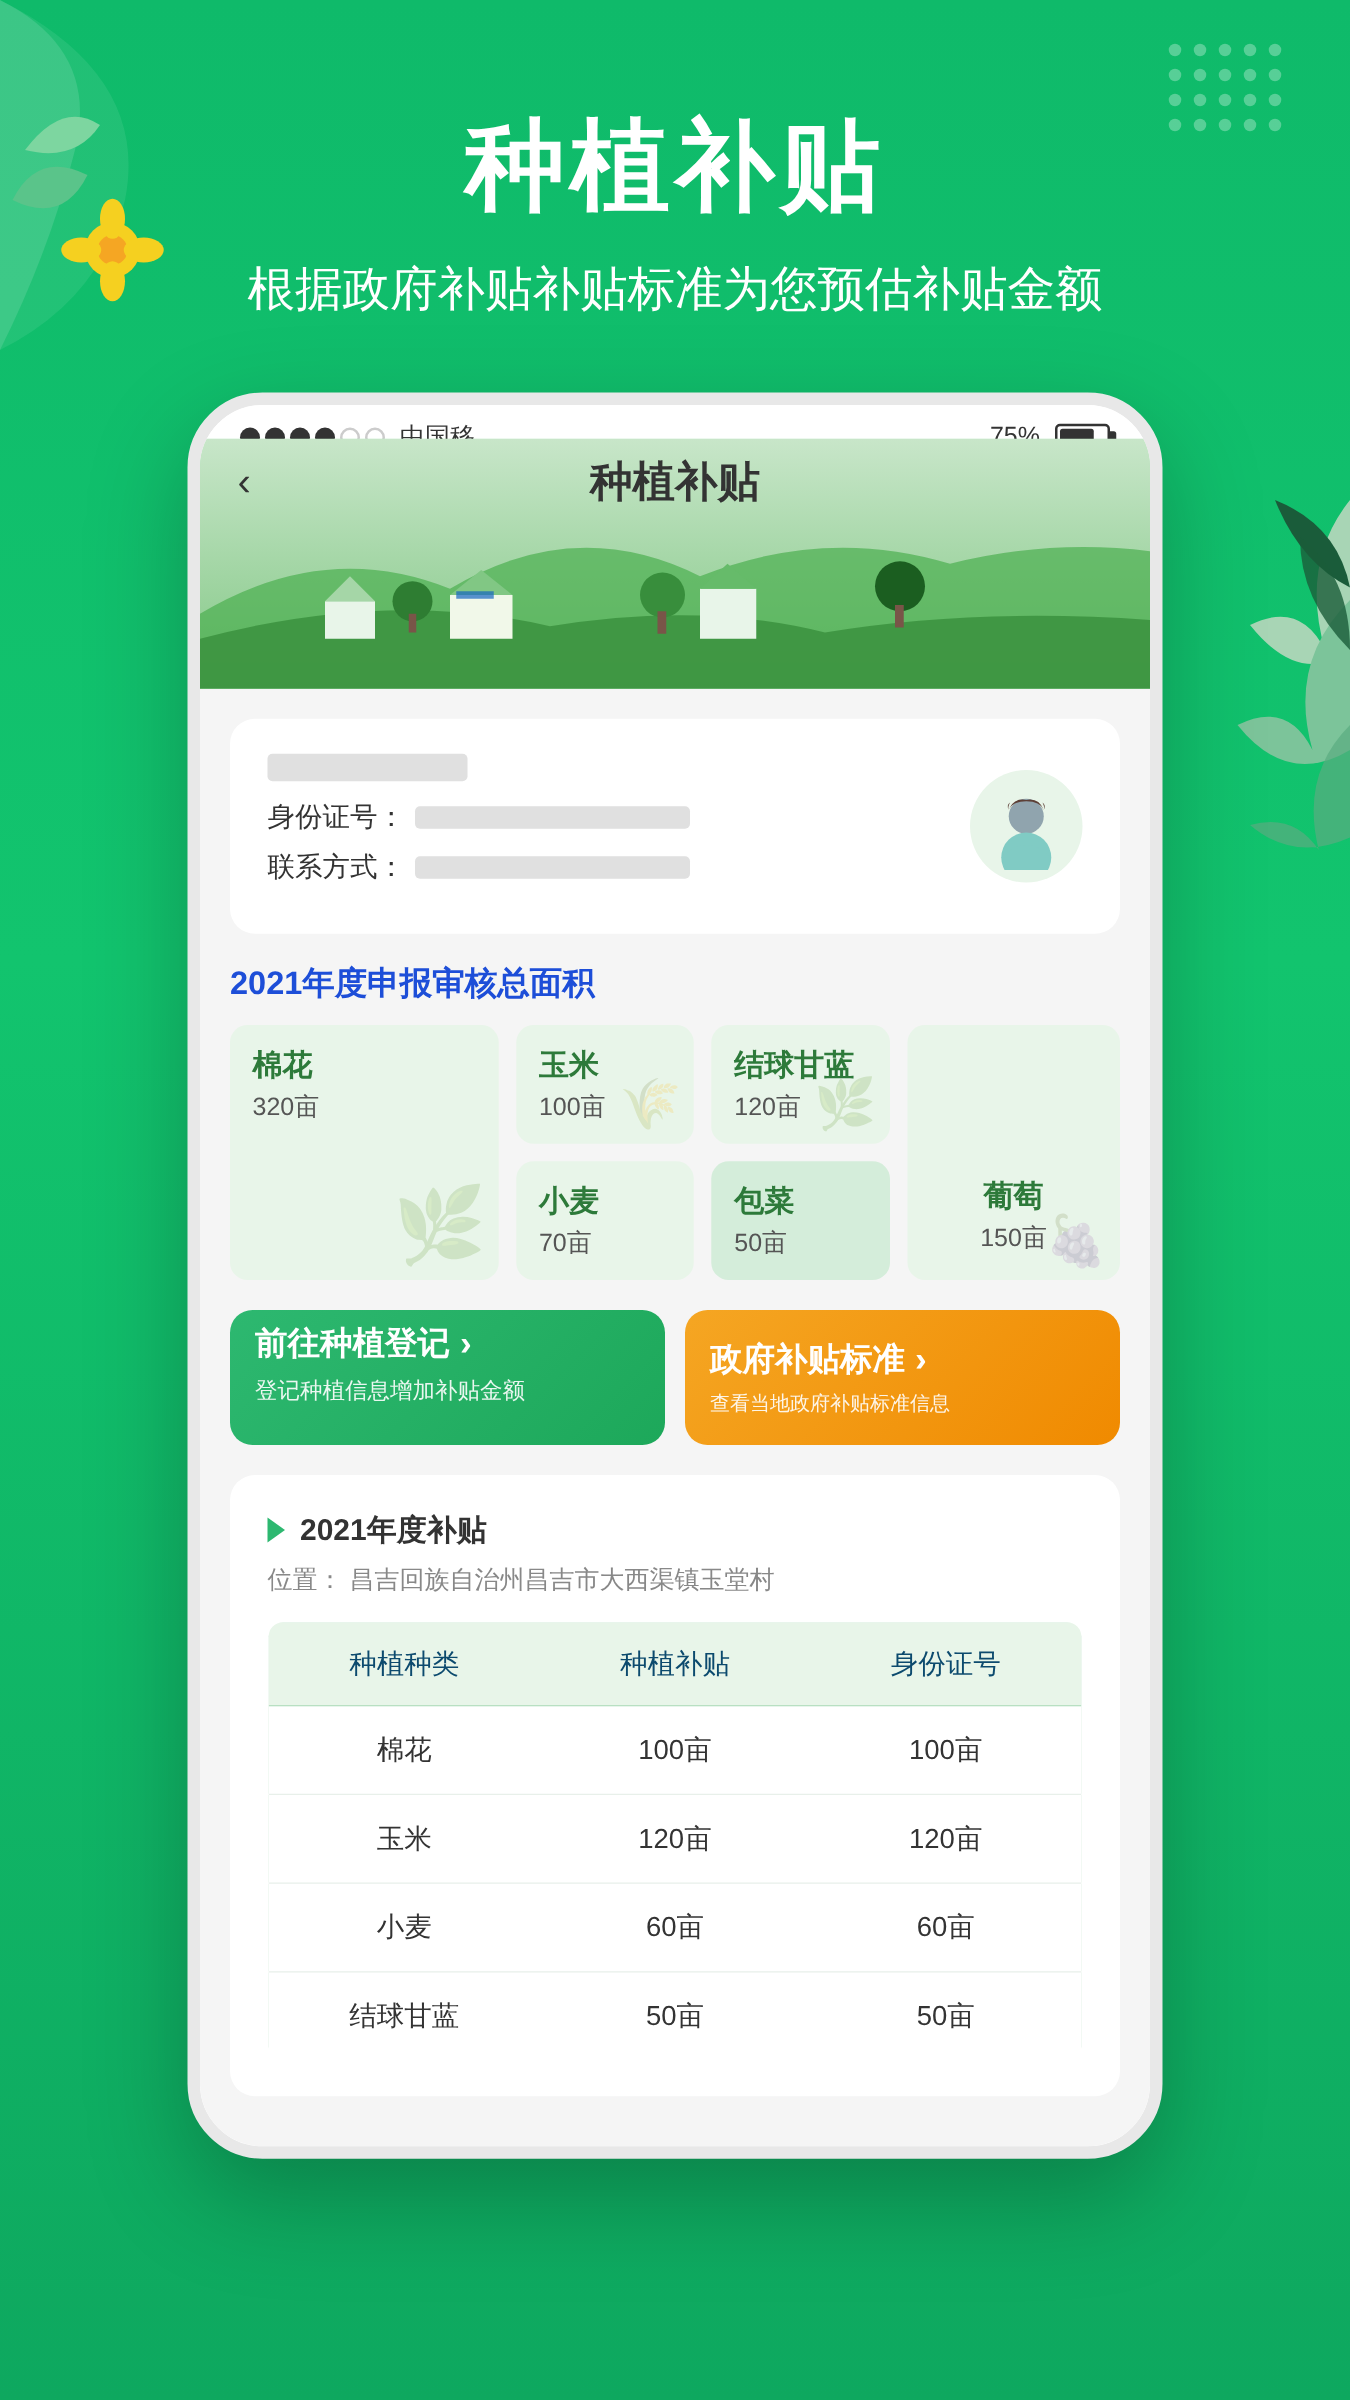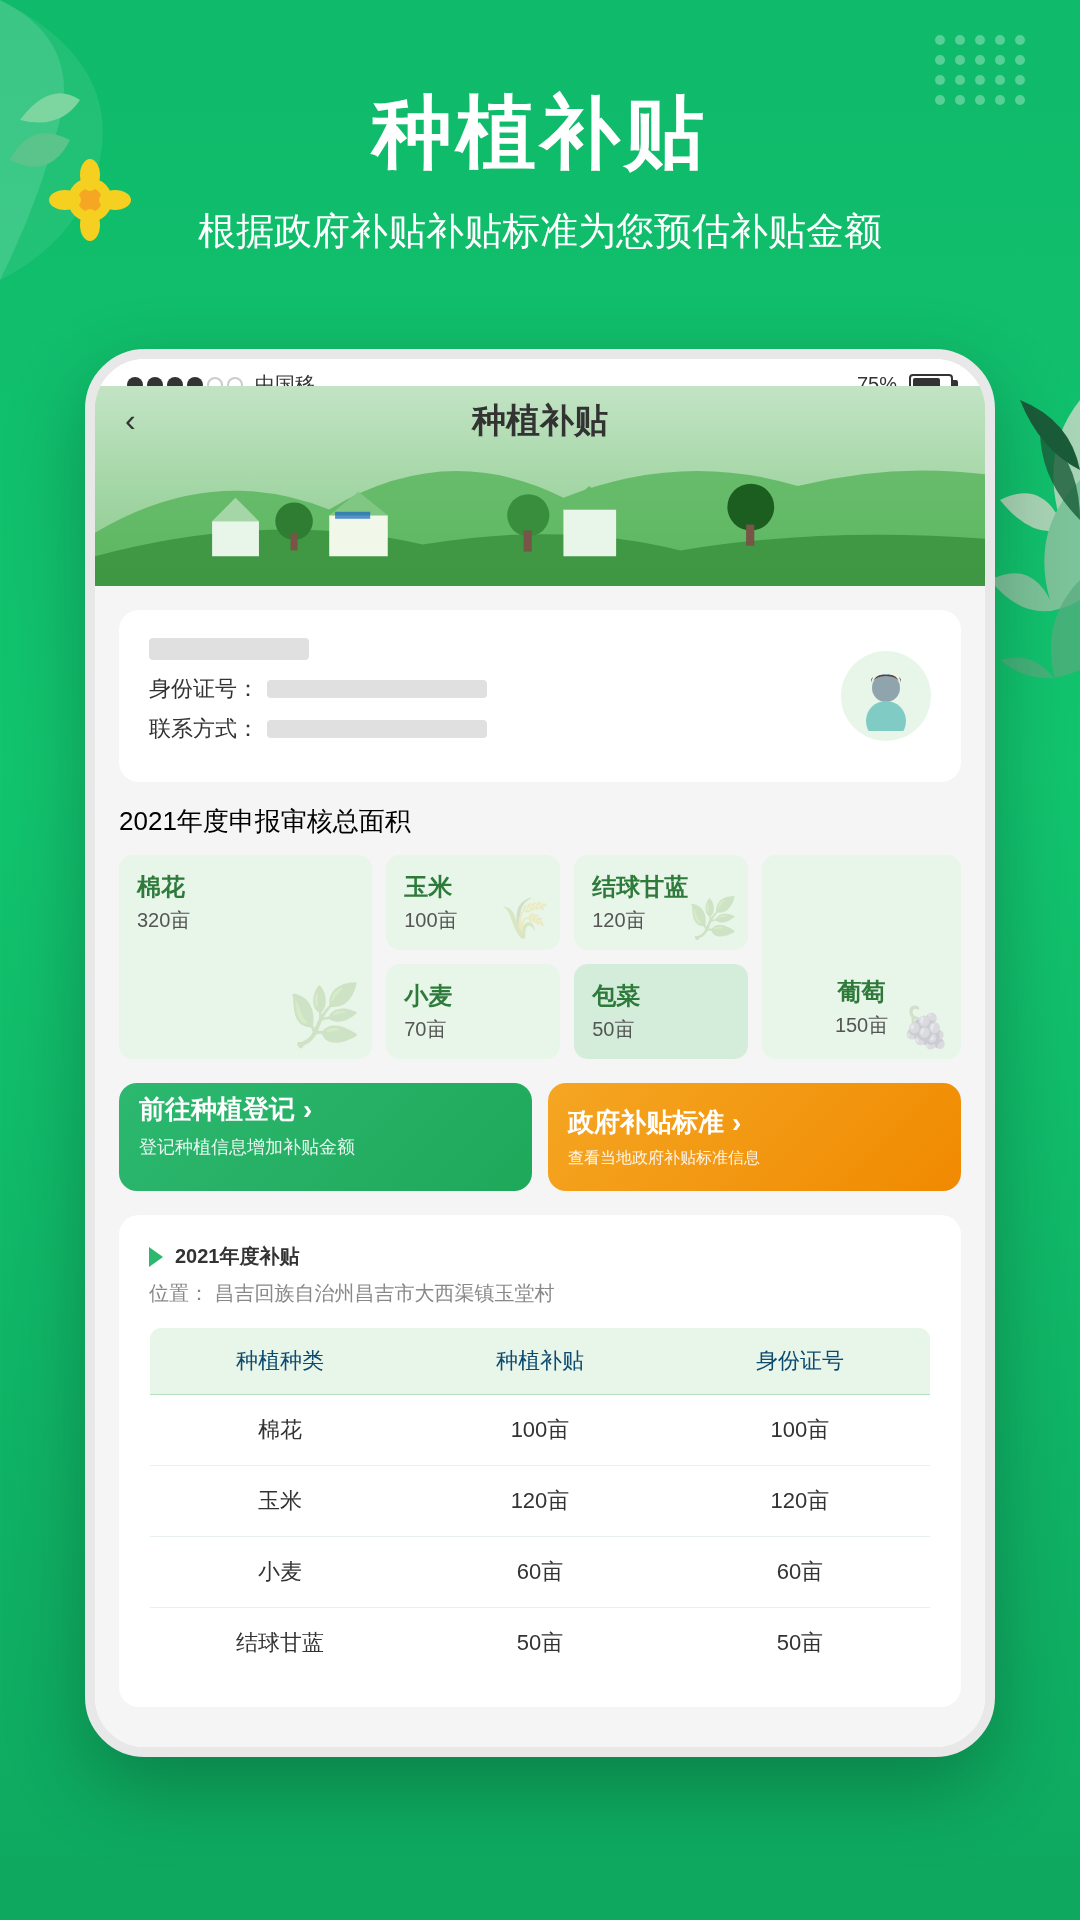--- a/index.html
+++ b/index.html
@@ -60,22 +60,22 @@
       font-size: 38px;
       color: #fff;
       margin-top: 18px;
       font-weight: 400;
     }
 
     
     .phone-wrapper {
       position: relative;
       z-index: 2;
-      margin: 92px auto 0;
-      width: 910px;
+      margin: 57px auto 0;
+      width: 780px;
     }
     .phone-mockup {
       background: #fff;
       border-radius: 60px;
       box-shadow: 0 30px 80px rgba(0,0,0,0.25);
       overflow: hidden;
       border: 10px solid #e8e8e8;
       position: relative;
     }
 
@@ -174,22 +174,22 @@
       width: 90px; height: 90px;
       border-radius: 50%;
       background: #e8f5e9;
       display: flex; align-items: center; justify-content: center;
       overflow: hidden;
     }
 
     
     .section-title {
       font-size: 26px;
-      font-weight: 400;
-      color: #000000;
+      font-weight: 700;
+      color: #1d4ed8;
       margin: 20px 0 16px;
     }
     .crop-card {
       background: #e8f5e9;
       border-radius: 14px;
       padding: 16px 18px;
       position: relative;
       overflow: hidden;
     }
     .crop-card.large {
@@ -274,21 +274,21 @@
       gap: 12px;
       margin-bottom: 10px;
     }
     .triangle-icon {
       width: 0; height: 0;
       border-left: 14px solid #2db870;
       border-top: 10px solid transparent;
       border-bottom: 10px solid transparent;
     }
     .subsidy-title {
-      font-size: 20px;
+      font-size: 24px;
       font-weight: 700;
       color: #333;
     }
     .subsidy-location {
       font-size: 20px;
       color: #888;
       margin-bottom: 20px;
     }
 
     

